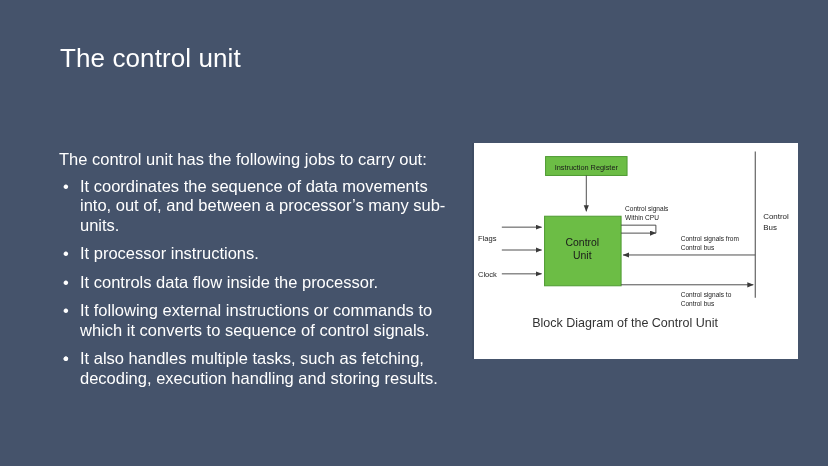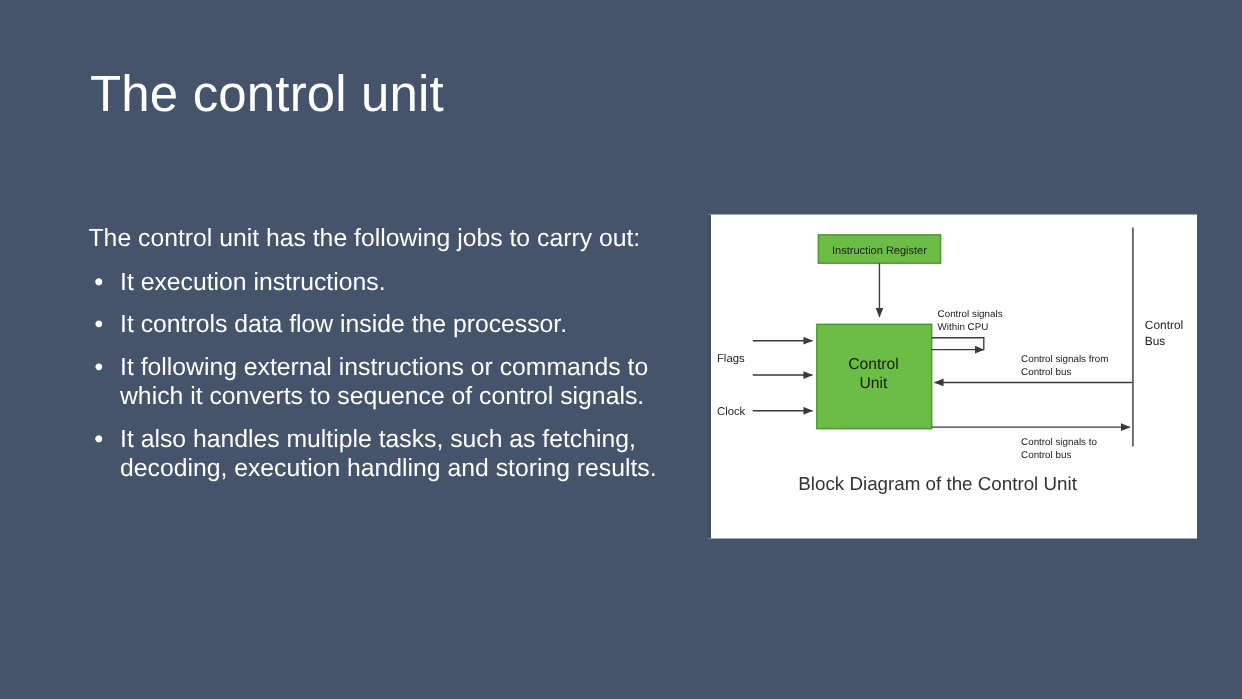--- a/index.html
+++ b/index.html
@@ -18,21 +18,21 @@
     position: absolute;
     inset: 0;
     background: #45536b;
   }
 
   
   .slide-title {
     position: absolute;
     left: 60px;
     top: 44px;
-    font-size: 34px;
+    font-size: 26px;
     font-weight: 400;
     color: #ffffff;
     letter-spacing: 0.1px;
     line-height: 1.15;
     white-space: nowrap;
     text-align: right;
   }
 
   
   .body-col {
@@ -136,24 +136,25 @@
 
   <div class="slide-title">The control unit</div>
 
   <div class="body-col">
 
     <div class="intro-line">The control unit has the following jobs to carry out:</div>
 
     <ul class="bullets">
       <li class="bullet">
         <span class="dot">•</span>
-      </li>
-      <li class="bullet">
-        <span class="dot">•</span>
-        <span>It execution instructions.</span>
+        <span>It coordinates the sequence of data movements into, out of, and between a processor’s many sub-units.</span>
+      </li>
+      <li class="bullet">
+        <span class="dot">•</span>
+        <span>It processor instructions.</span>
       </li>
       <li class="bullet">
         <span class="dot">•</span>
         <span>It controls data flow inside the processor.</span>
       </li>
       <li class="bullet">
         <span class="dot">•</span>
         <span>It following external instructions or commands to which it converts to sequence of control signals.</span>
       </li>
       <li class="bullet">

